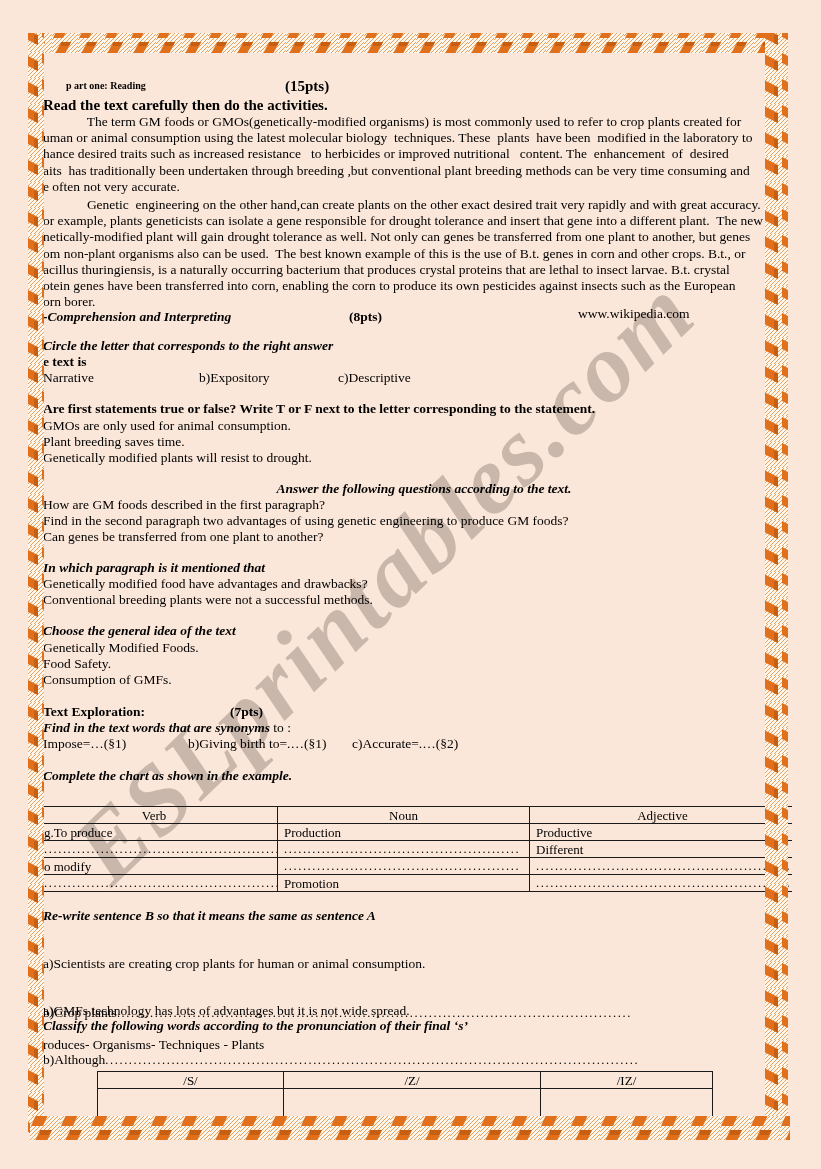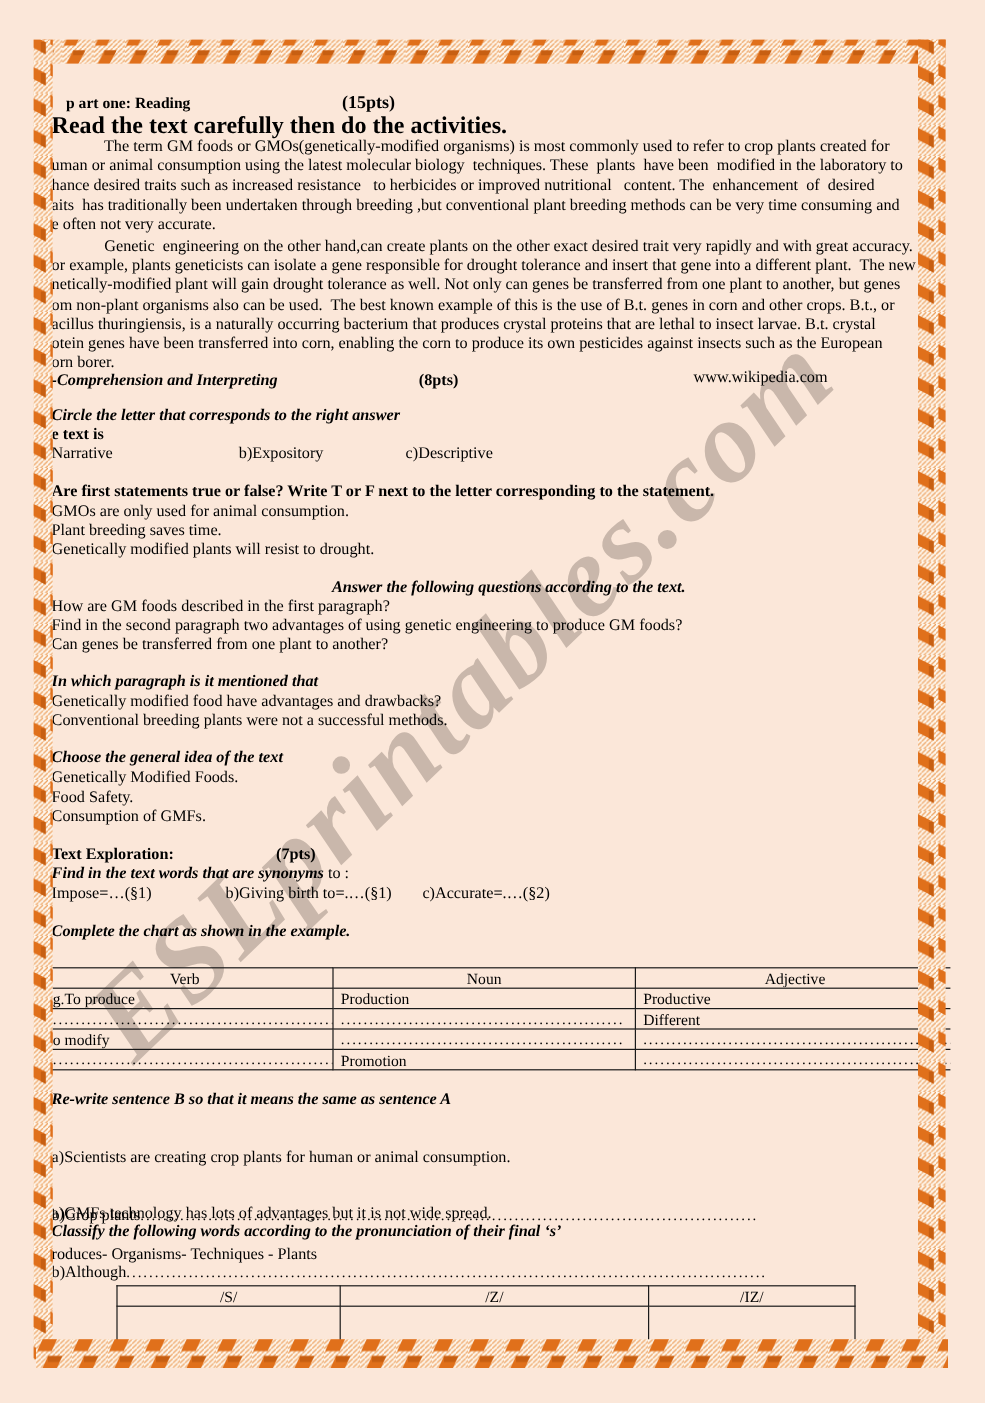--- a/index.html
+++ b/index.html
@@ -23,23 +23,23 @@
   .content{position:absolute;left:30px;top:0;width:762px;height:1169px;z-index:2;overflow:hidden;}
   .block{position:absolute;left:0;white-space:pre;font-size:13.5px;line-height:16.2px;width:762px;}
   .line{white-space:pre;}
   .pl{padding-left:13px;}
   .b{font-weight:bold;}
   .bi{font-weight:bold;font-style:italic;}
   .abs{position:absolute;top:0;white-space:pre;}
   .dots{letter-spacing:1.6px;font-size:12.5px;}
   
   #title-row{top:78px;height:18px;}
-  #title-row .t1{left:25px;font-size:13px;}
+  #title-row .t1{left:36px;font-size:10px;}
   #title-row .t2{left:255px;font-size:15px;}
-  #instruction{top:97px;font-size:20px;}
+  #instruction{top:97px;font-size:15px;}
   #para1{top:114px;}
   #para2{top:197px;}
   #source-line{top:306px;left:548px;width:200px;}
   #comp-head{top:309px;height:17px;}
   #comp-head .t1{left:13px;}
   #comp-head .t2{left:319px;}
   #comp-sub{top:338px;}
   #text-is{top:354px;}
   #options-row{top:370px;height:17px;}
   #options-row .o1{left:13px;}

